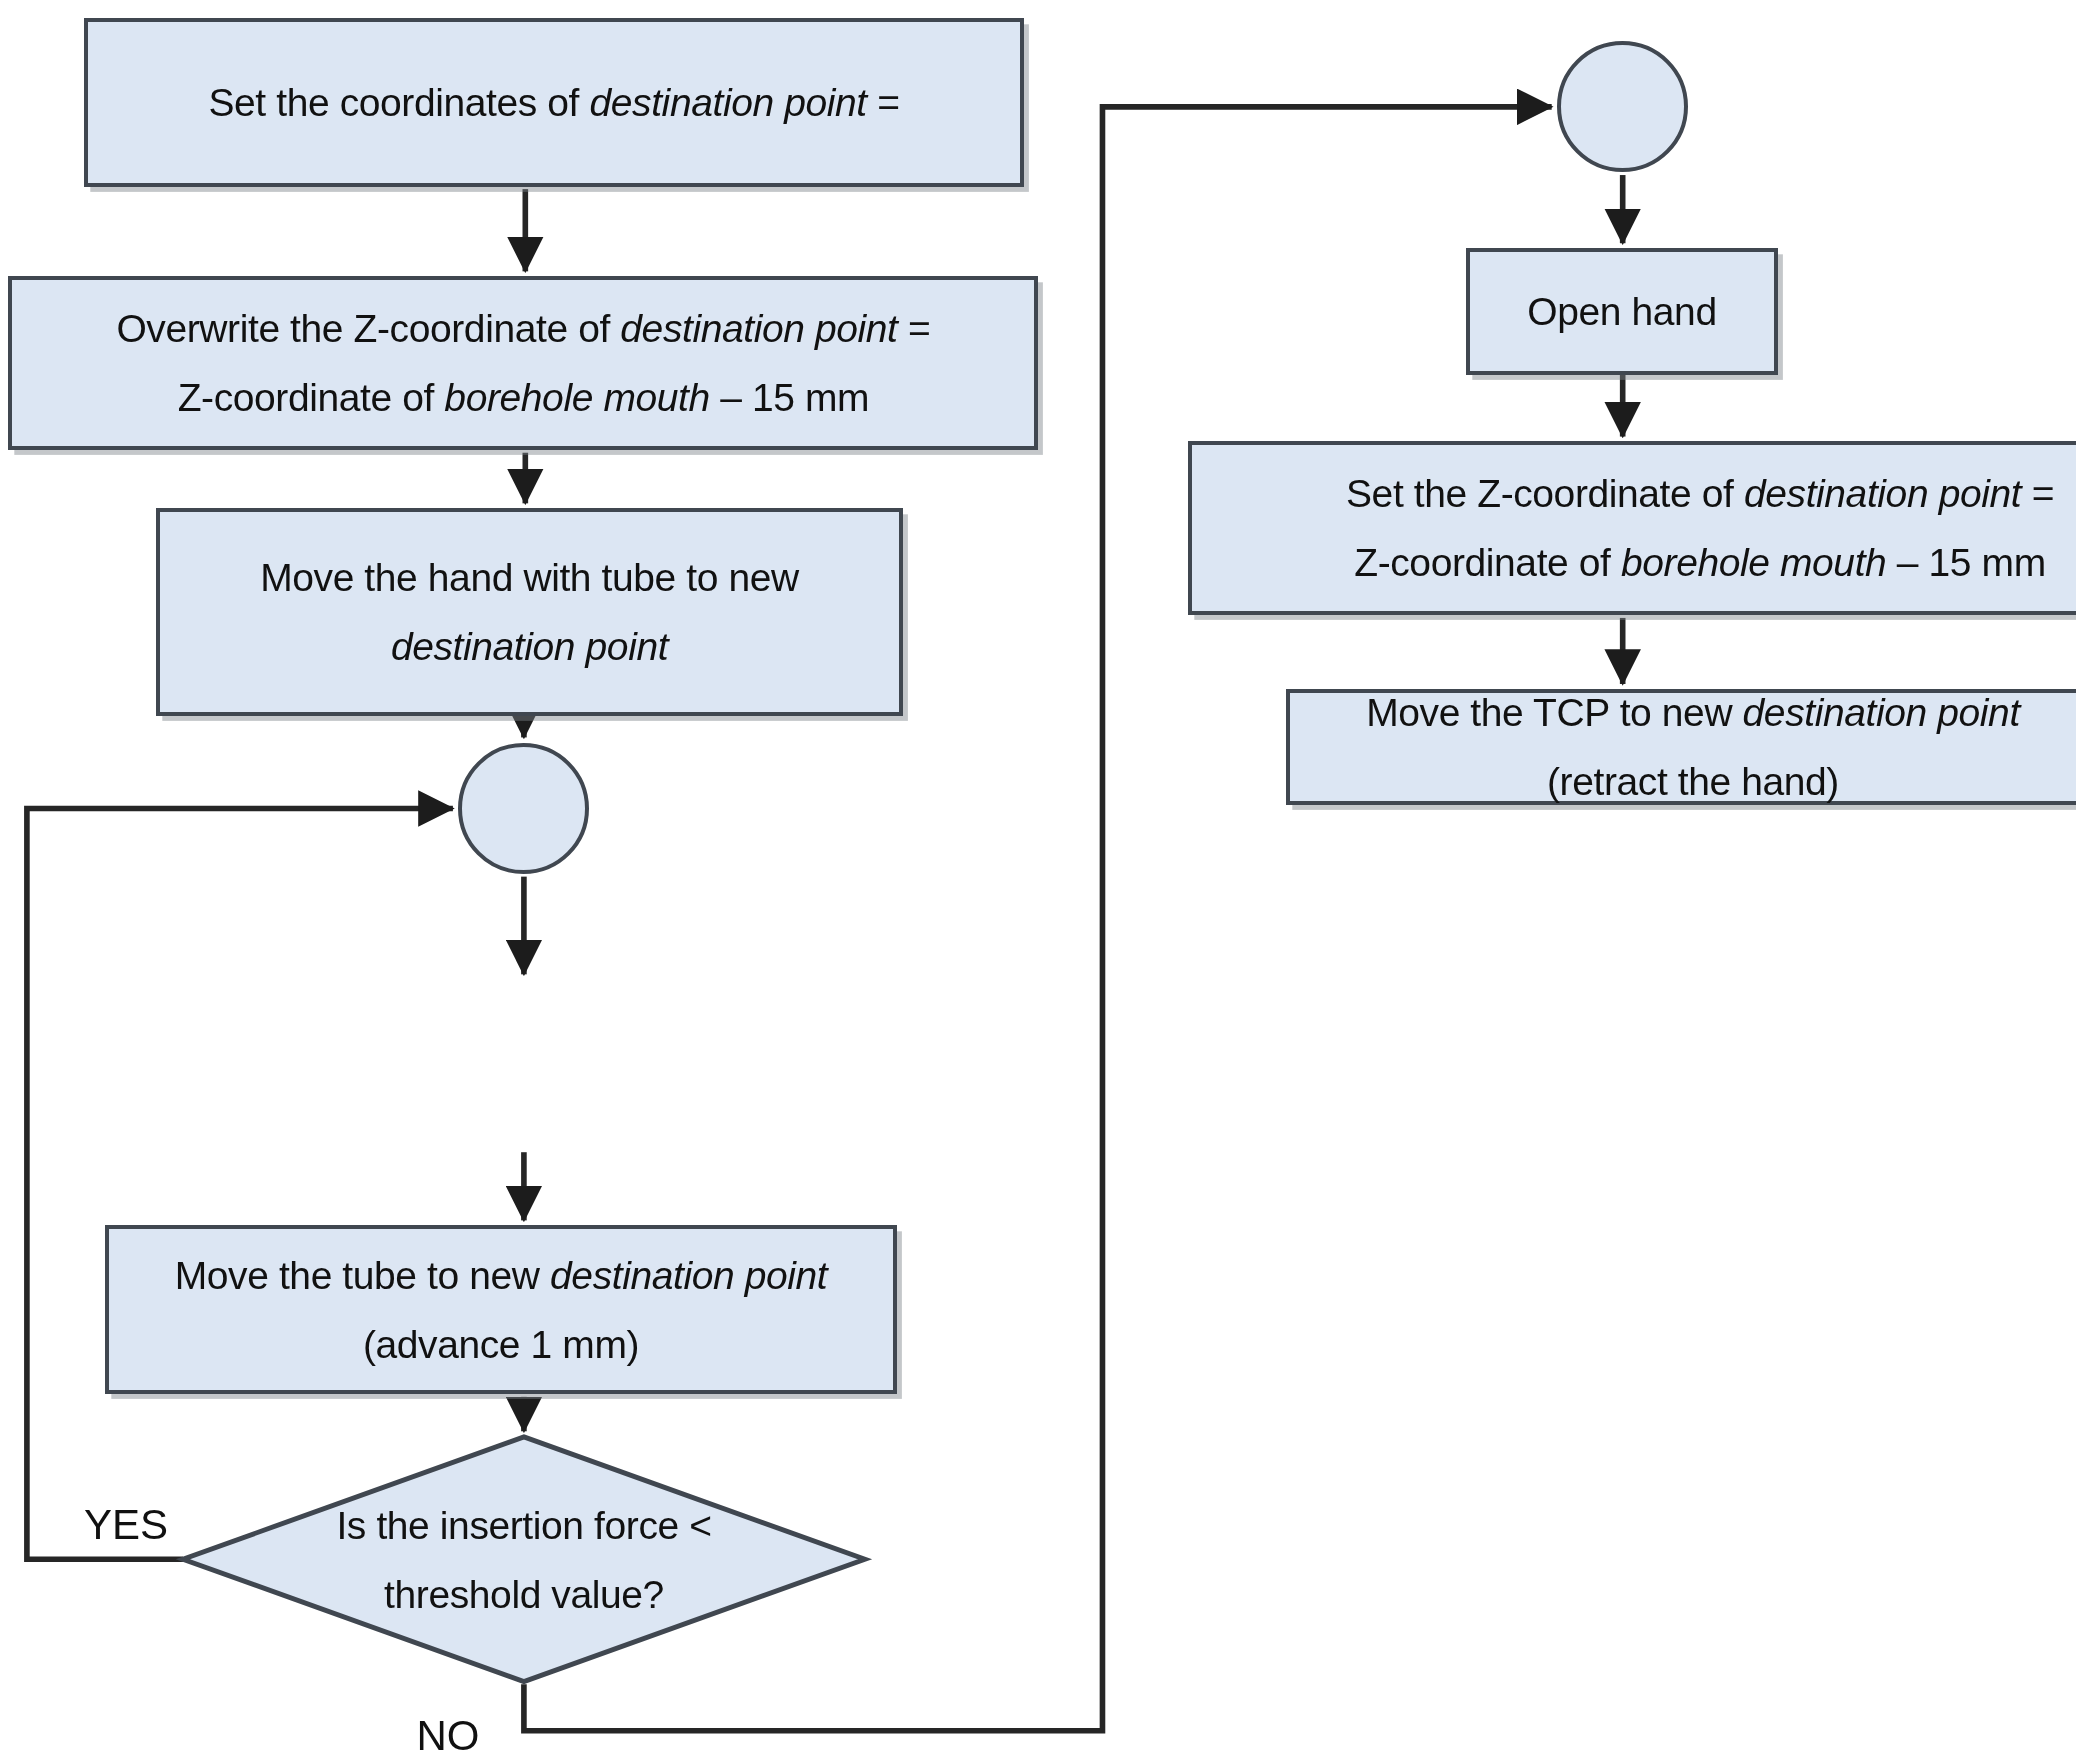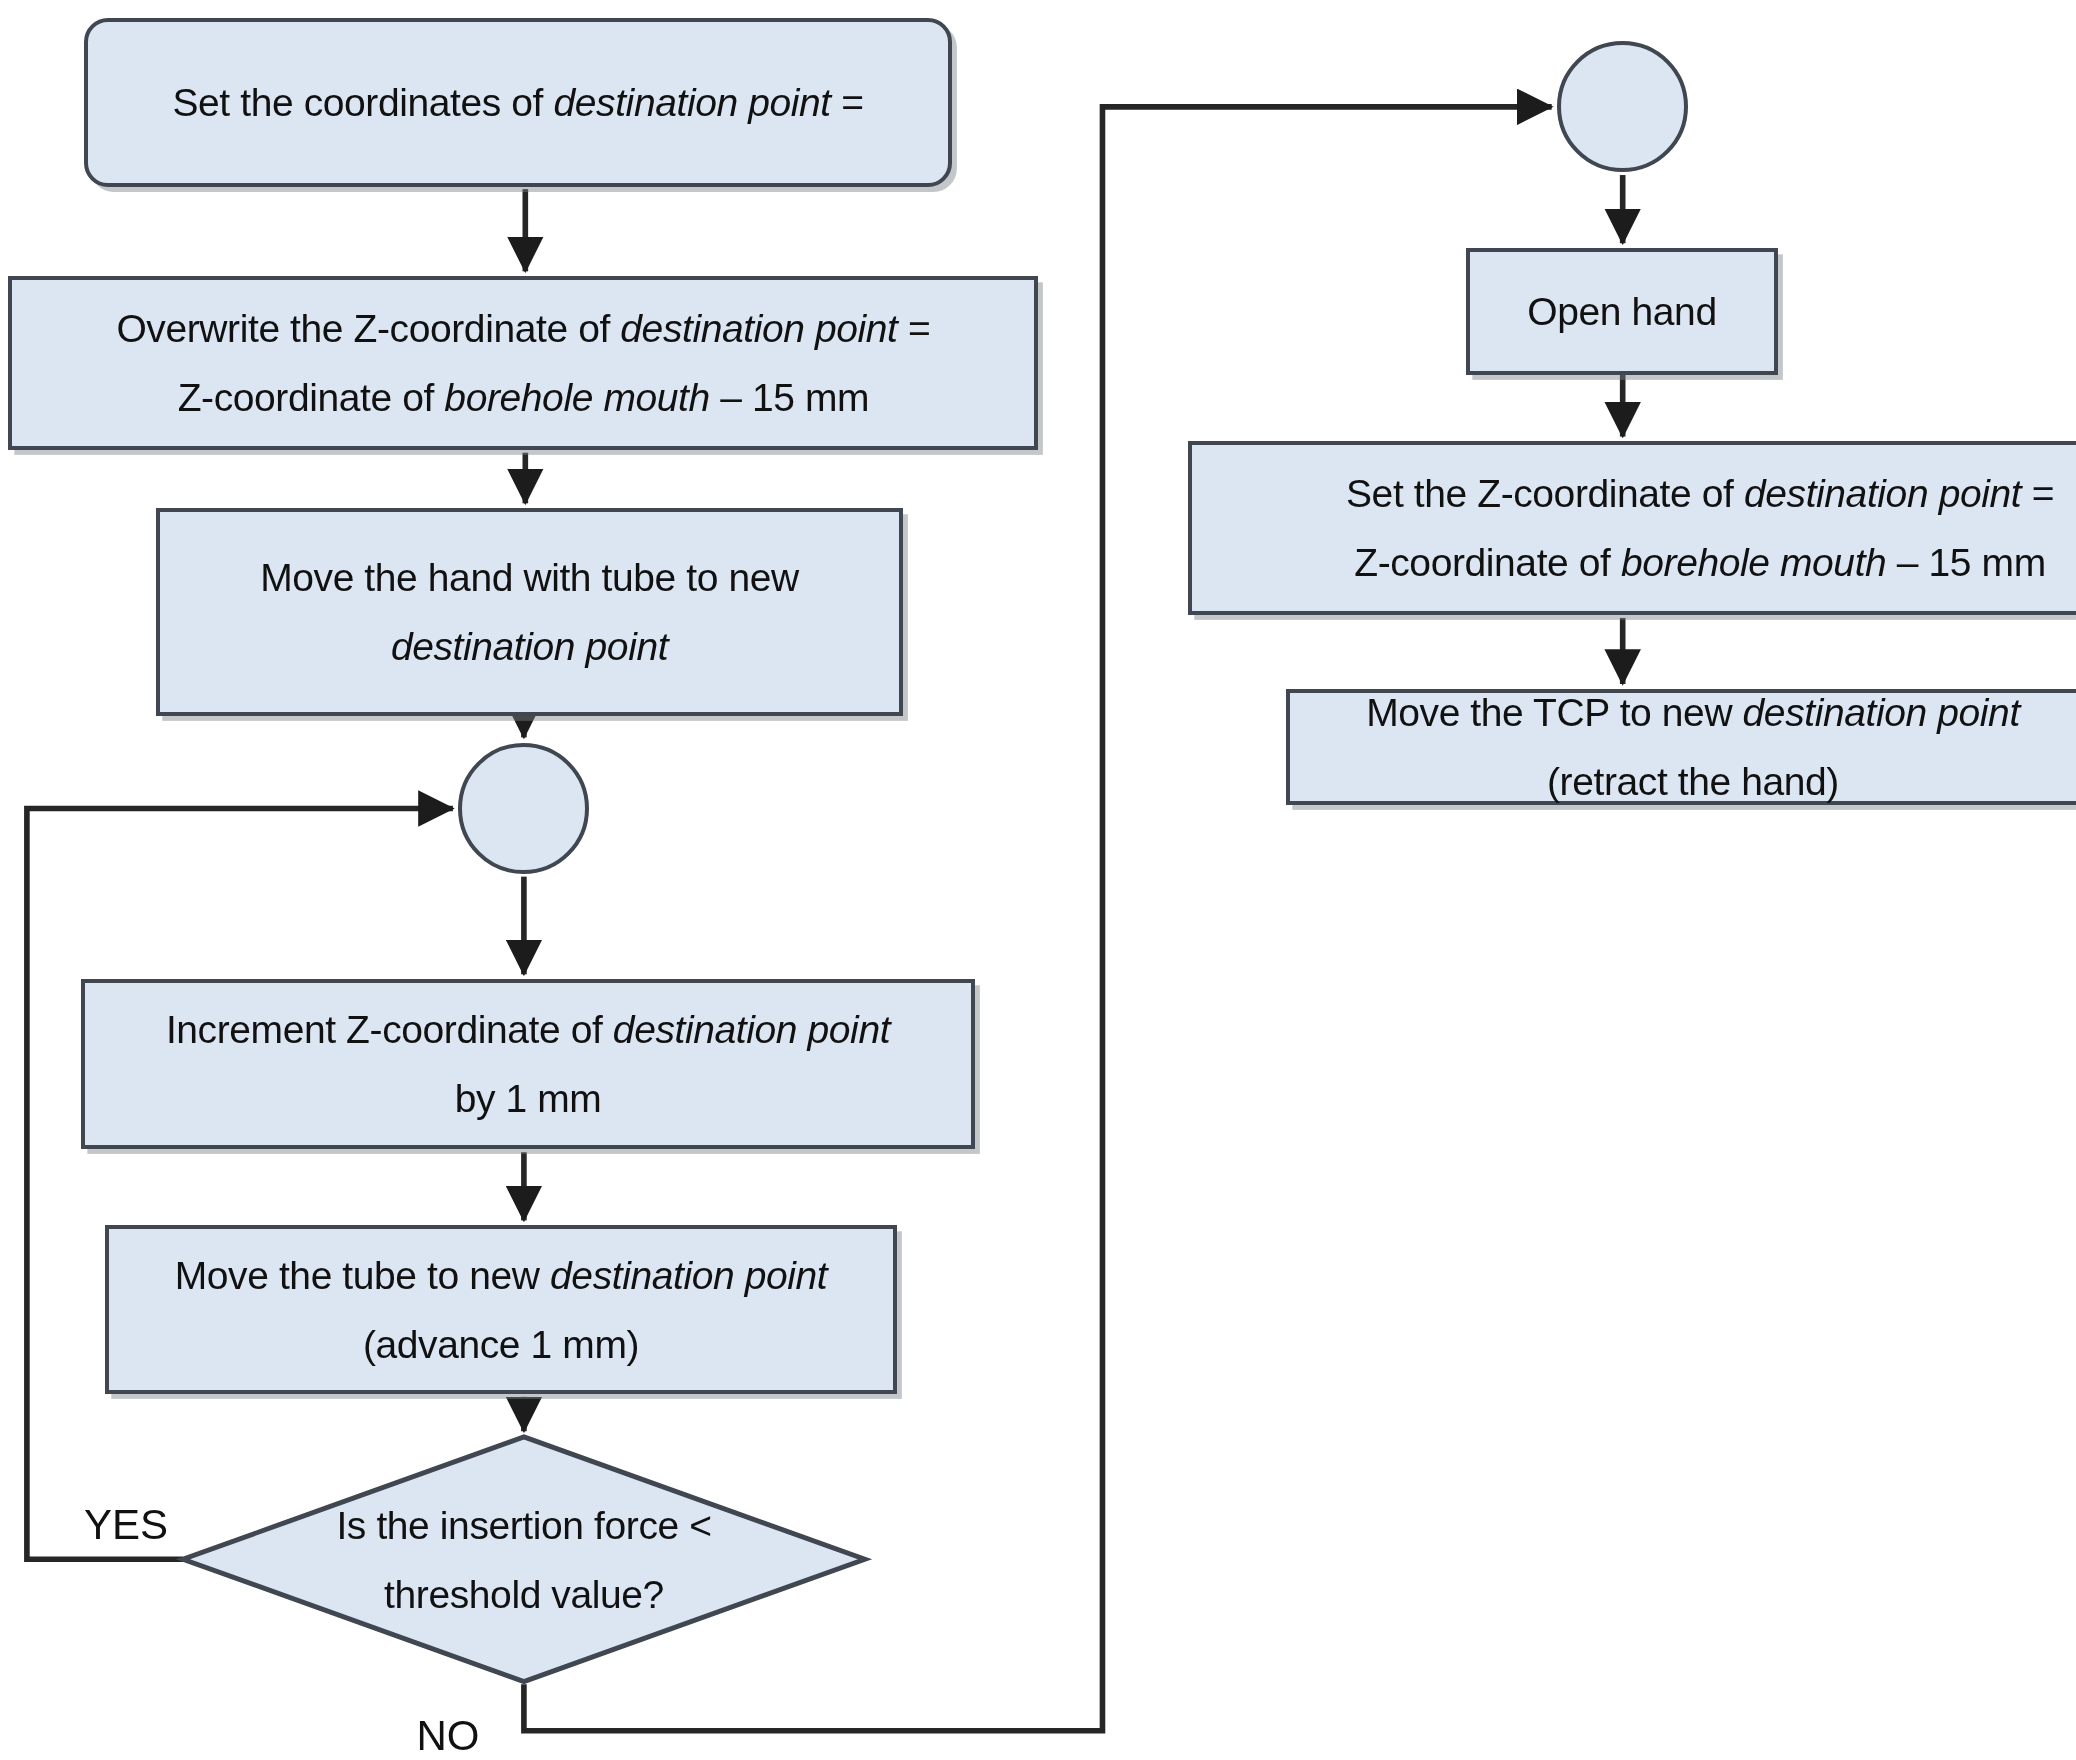--- a/index.html
+++ b/index.html
@@ -58,21 +58,21 @@
     border: none;
   }
   .edge-label {
     position: absolute;
     font-size: 42px;
     line-height: 49px;
     text-align: center;
     color: var(--text, #111111);
   }
   
-  #n-set-destination { left: 84px;  top: 17.6px;   width: 868px; height: 169px; border-radius: 24px; }
+  #n-set-destination { left: 84px;  top: 17.6px;   width: 940px; height: 169px; }
   #n-overwrite-z     { left: 8.4px;   top: 276px;  width: 1030px; height: 174px; }
   #n-move-hand       { left: 156px;  top: 508px;  width: 747px; height: 208px; }
   #n-junction-left   { left: 458px;  top: 743px; width: 131px;  height: 131px; }
   #n-increment-z     { left: 81px;  top: 979px; width: 894px; height: 170px; }
   #n-move-tube       { left: 105px;  top: 1225px; width: 792px; height: 169px; }
   #n-force-check     { left: 183px;  top: 1437px; width: 682px;  height: 245px; }
   #n-junction-right  { left: 1557px; top: 41px;   width: 131px;  height: 131px; }
   #n-open-hand       { left: 1466px; top: 248px;  width: 312px;  height: 127px; }
   #n-set-z           { left: 1188px; top: 441px;  width: 1024px; height: 174px; align-items: center; }
   #n-move-tcp        { left: 1286px; top: 689px;  width: 814px; height: 116px; }
@@ -119,26 +119,20 @@
 
   <div class="node" id="n-move-hand">
     <div class="txt">
       <div class="line"><span>Move the hand with tube to new</span></div>
       <div class="line"><span style="font-style: italic;">destination point</span></div>
     </div>
   </div>
 
   <div class="node circle" id="n-junction-left"></div>
 
-  <div class="node" id="n-increment-z">
-    <div class="txt">
-      <div class="line"><span>Increment Z-coordinate of </span><span style="font-style: italic;">destination point</span></div>
-      <div class="line"><span>by 1 mm</span></div>
-    </div>
-  </div>
 
   <div class="node" id="n-move-tube">
     <div class="txt">
       <div class="line"><span>Move the tube to new </span><span style="font-style: italic;">destination point</span></div>
       <div class="line"><span>(advance 1 mm)</span></div>
     </div>
   </div>
 
   <div class="decision-text" id="n-force-check">
     <div class="txt">

